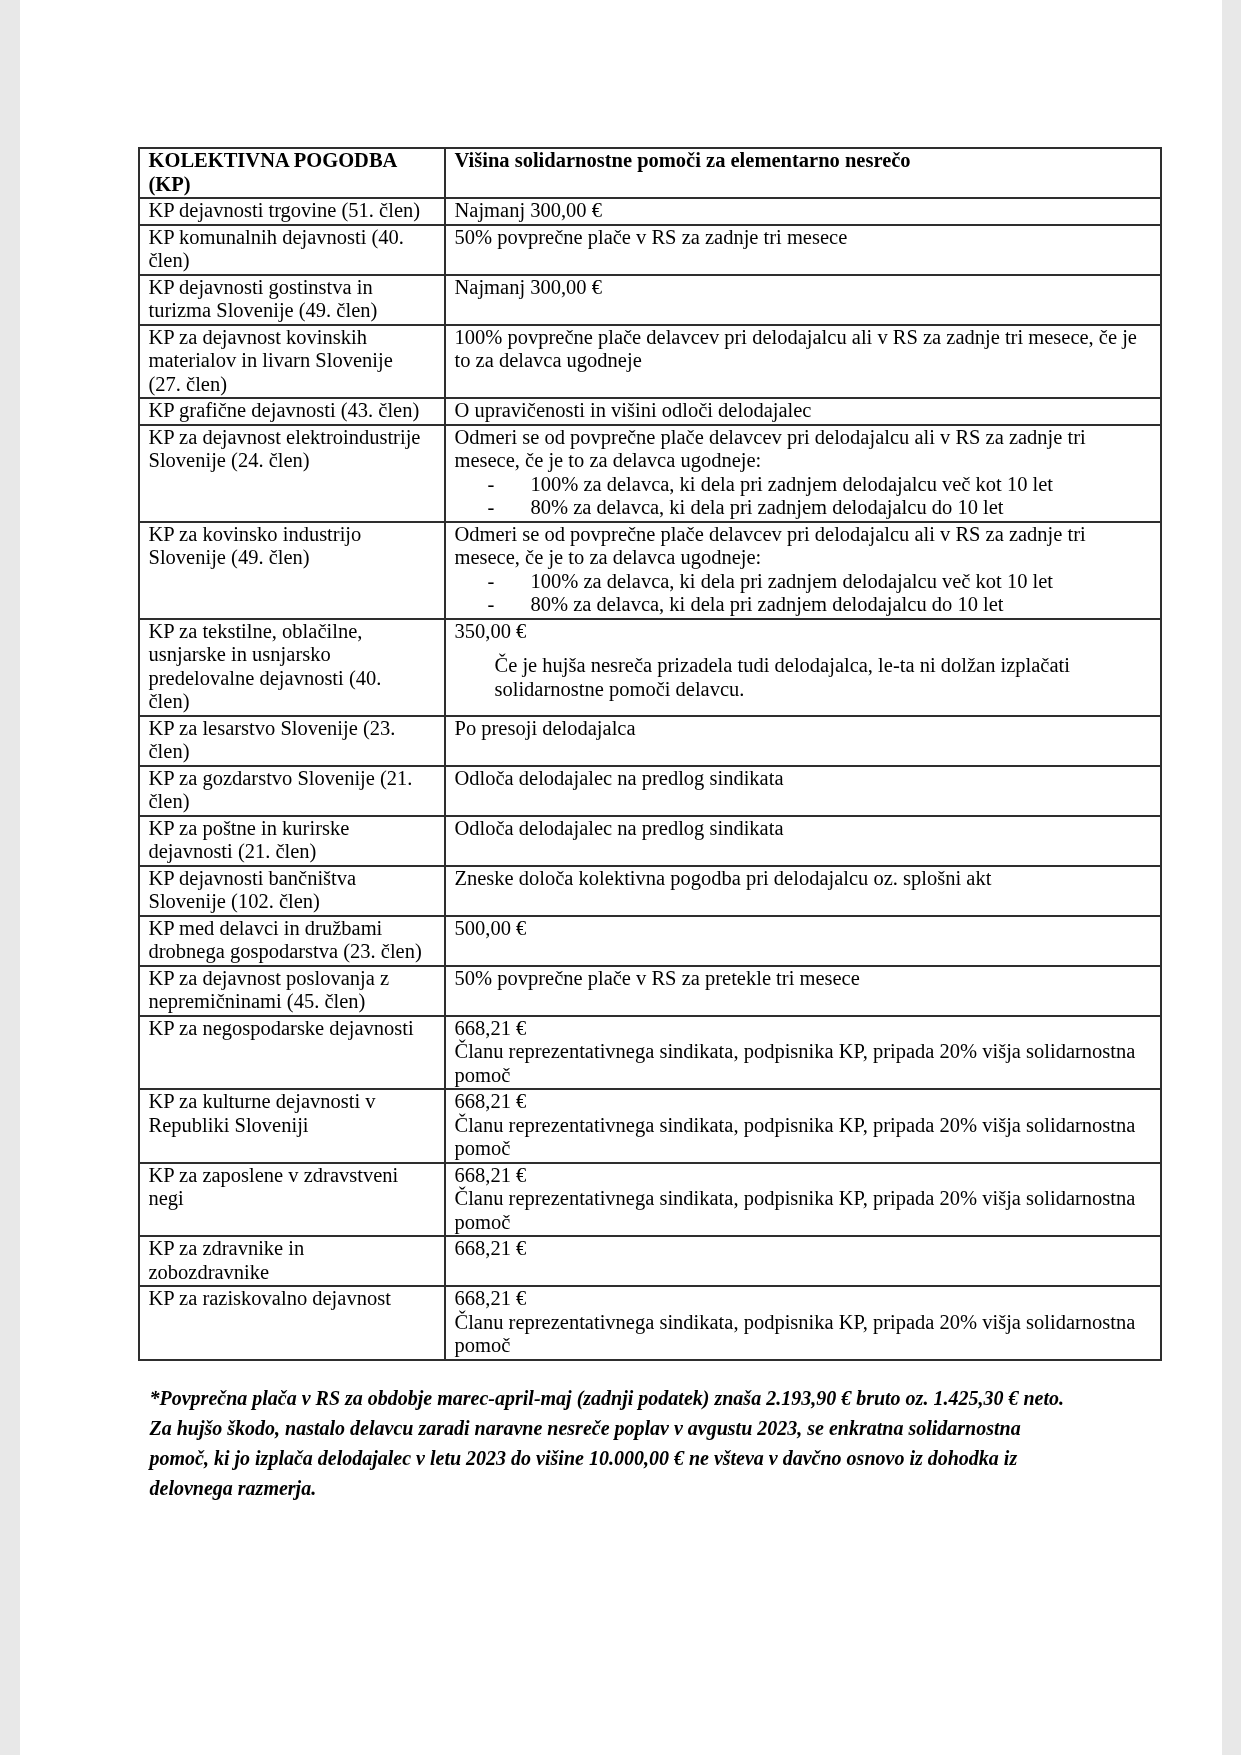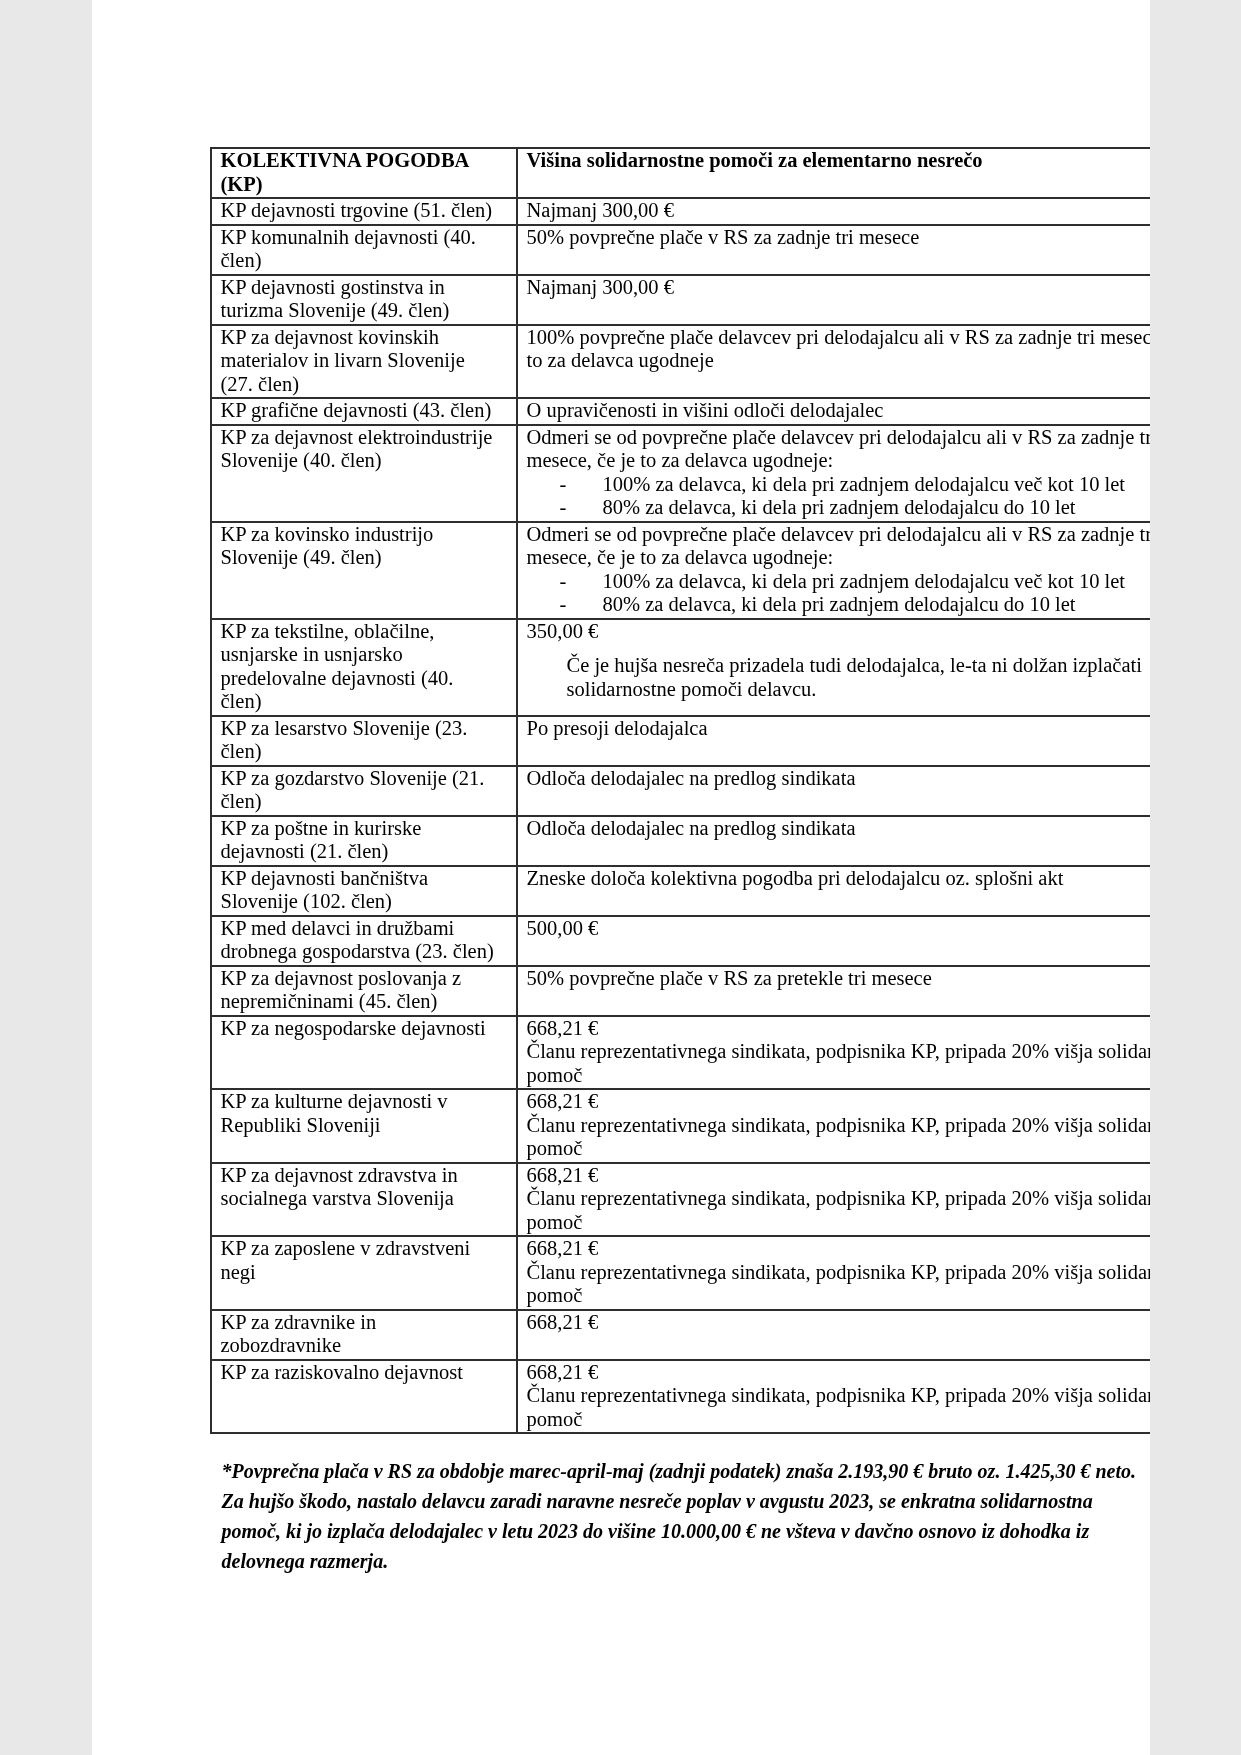--- a/index.html
+++ b/index.html
@@ -1,18 +1,18 @@
 <!DOCTYPE html>
 <html><head>
 <meta charset="utf-8">
 <style>
   html,body{margin:0;padding:0;background:#e8e8e8;}
   .page{
     position:relative;
-    width:1058px;height:1755px;
+    width:1202px;height:1755px;
     margin:0 auto;
     background:var(--bg,#ffffff);
     color:var(--ink,#000000);
     font-family:"Liberation Serif","DejaVu Serif",serif;
     overflow:hidden;
   }
   .content{position:absolute;left:118px;top:147px;width:1022px;}
   table.kp{border-collapse:collapse;width:1022px;table-layout:fixed;}
   col.c1{width:306px;}
   col.c2{width:716px;}
@@ -81,21 +81,21 @@
             </td>
           </tr>
           <tr>
             <td class="c1">KP grafične dejavnosti (43. člen)</td>
             <td class="c2">
               <div class="cell-p">O upravičenosti in višini odloči delodajalec</div>
             </td>
           </tr>
           <tr>
             <td class="c1">KP za dejavnost elektroindustrije
-Slovenije (40. člen)</td>
+Slovenije (24. člen)</td>
             <td class="c2">
               <div class="cell-p">Odmeri se od povprečne plače delavcev pri delodajalcu ali v RS za zadnje tri mesece, če je to za delavca ugodneje:</div>
               <div class="bullet">
                 <span class="dash">-</span>
                 <span>100% za delavca, ki dela pri zadnjem delodajalcu več kot 10 let</span>
               </div>
               <div class="bullet">
                 <span class="dash">-</span>
                 <span>80% za delavca, ki dela pri zadnjem delodajalcu do 10 let</span>
               </div>
@@ -171,28 +171,20 @@
           <tr>
             <td class="c1">KP za negospodarske dejavnosti</td>
             <td class="c2">
               <div class="cell-p">668,21 €</div>
               <div class="cell-p">Članu reprezentativnega sindikata, podpisnika KP, pripada 20% višja solidarnostna pomoč</div>
             </td>
           </tr>
           <tr>
             <td class="c1">KP za kulturne dejavnosti v
 Republiki Sloveniji</td>
-            <td class="c2">
-              <div class="cell-p">668,21 €</div>
-              <div class="cell-p">Članu reprezentativnega sindikata, podpisnika KP, pripada 20% višja solidarnostna pomoč</div>
-            </td>
-          </tr>
-          <tr>
-            <td class="c1">KP za dejavnost zdravstva in
-socialnega varstva Slovenija</td>
             <td class="c2">
               <div class="cell-p">668,21 €</div>
               <div class="cell-p">Članu reprezentativnega sindikata, podpisnika KP, pripada 20% višja solidarnostna pomoč</div>
             </td>
           </tr>
           <tr>
             <td class="c1">KP za zaposlene v zdravstveni
 negi</td>
             <td class="c2">
               <div class="cell-p">668,21 €</div>

